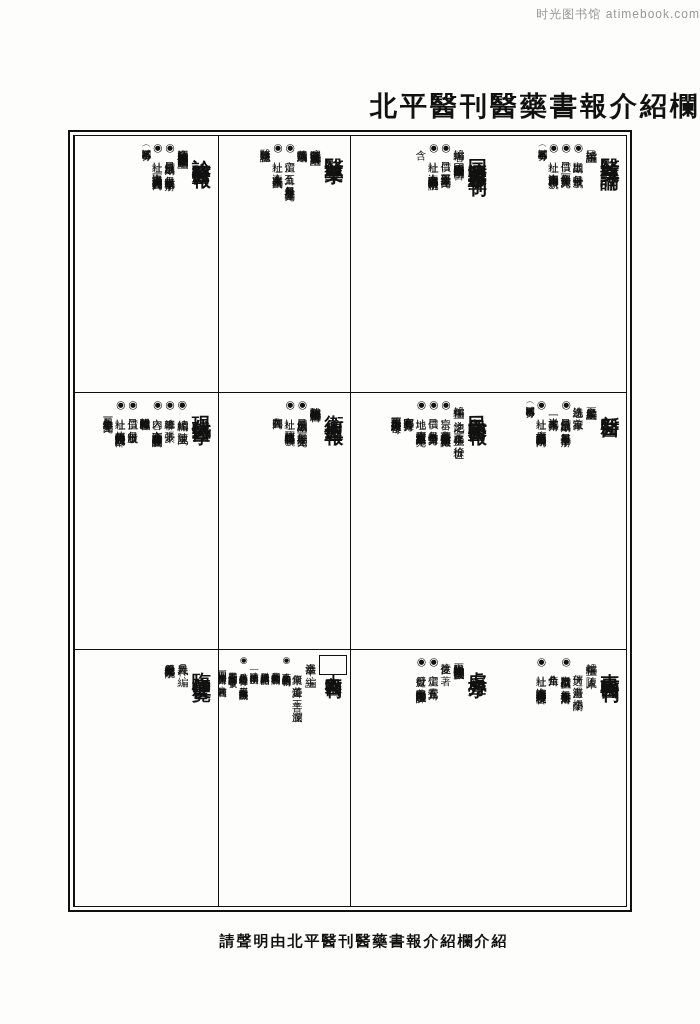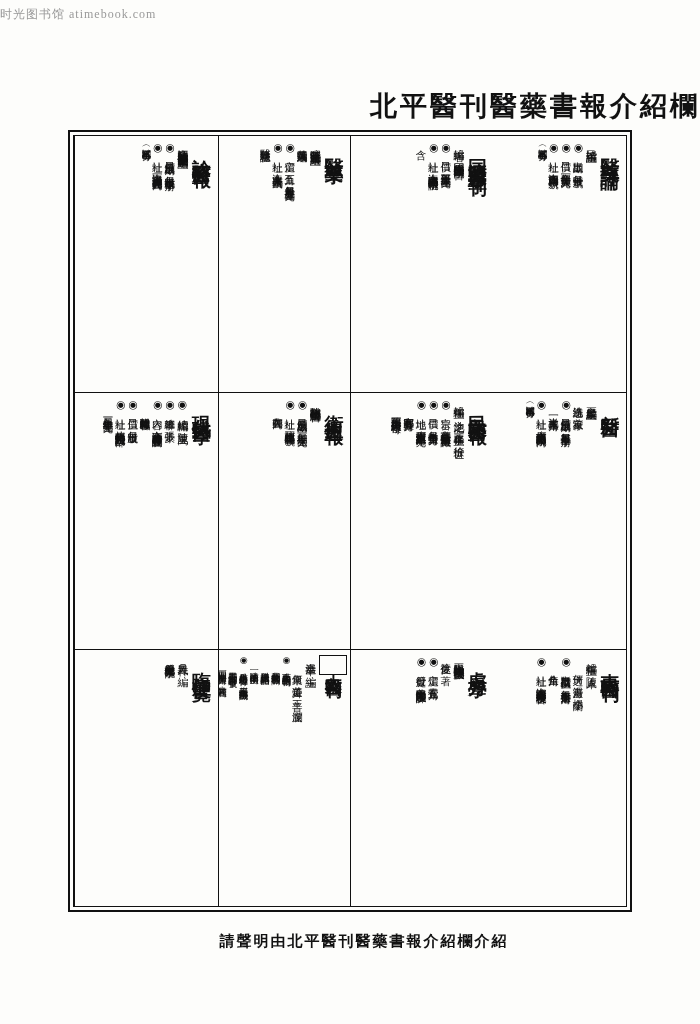--- a/index.html
+++ b/index.html
@@ -6,22 +6,22 @@
   body{
     width:700px;height:1024px;
     background:#fdfdfb;
     font-family:"DejaVu Serif","Liberation Serif",serif;
     color:#111;
     position:relative;
     overflow:hidden;
   }
   .watermark{
     position:absolute;top:6px;left:0;width:100%;
-    text-align:left;font-size:12px;color:#999;
-    font-family:Liberation Serif, serif;
+    text-align:right;font-size:12px;color:#999;
+    font-family:Liberation Sans, sans-serif;
     letter-spacing:1px;
   }
   .page-title{
     position:absolute;top:88px;left:0;width:100%;
     text-align:right;
     font-size:27px;font-weight:bold;
     letter-spacing:3px;
     font-family:"DejaVu Serif","Liberation Serif",serif;
   }
   .page-footer{

